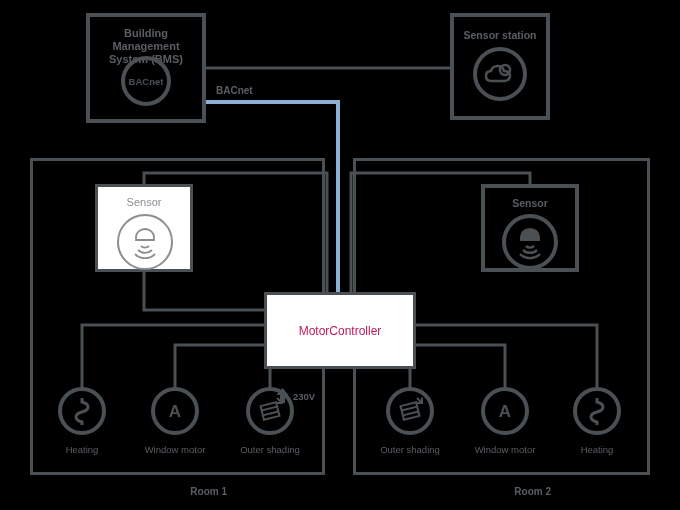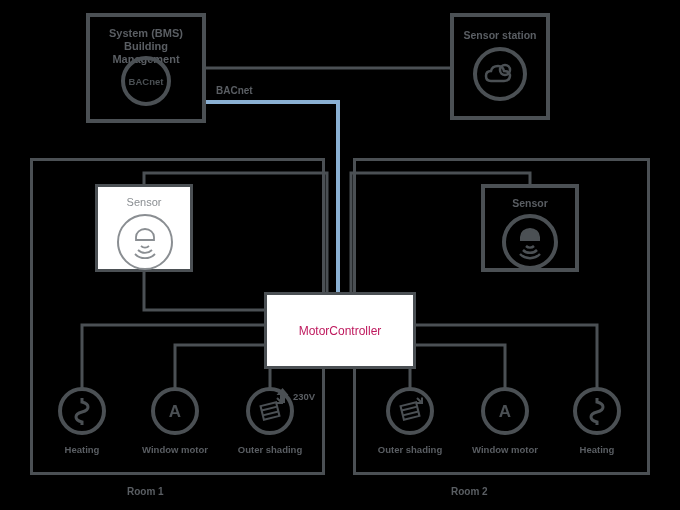--- a/index.html
+++ b/index.html
@@ -41,22 +41,22 @@
   .mc{left:264px;top:292px;width:152px;height:77px;background:var(--panel);border-width:3px;
       display:flex;align-items:center;justify-content:center;}
   .mc-label{font-size:12px;color:#be185d;}
   
   .power{position:absolute;left:276px;top:388px;display:flex;align-items:center;gap:4px;}
   .power-label{font-size:9.5px;font-weight:bold;color:var(--ink);}
   
   .dev{position:absolute;top:387px;width:48px;height:48px;box-sizing:border-box;
        border:4px solid var(--stroke);border-radius:50%;display:flex;align-items:center;justify-content:center;}
   .dev-a{font-size:17px;font-weight:bold;color:var(--stroke);line-height:1;}
-  .dev-label{position:absolute;top:444px;width:100px;text-align:center;font-size:9.5px;font-weight:bold;color:var(--ink);}
-  .room-label{position:absolute;top:486px;width:100px;text-align:left;font-size:10px;font-weight:bold;color:var(--ink);}
+  .dev-label{position:absolute;top:444px;width:100px;text-align:center;font-size:9.5px;font-weight:normal;color:var(--ink);}
+  .room-label{position:absolute;top:486px;width:100px;text-align:right;font-size:10px;font-weight:bold;color:var(--ink);}
   svg .dk{stroke:var(--stroke);stroke-width:3;fill:none;}
   svg .bl{stroke:var(--blue);stroke-width:4;fill:none;}
   svg .icon-s{stroke:var(--stroke);fill:none;}
 </style>
 </head>
 <body>
 
 <div class="stage">
 
   <svg class="wires" width="680" height="510">
@@ -73,22 +73,22 @@
     <path class="dk" d="M270 366 V390"></path>
     <path class="dk" d="M410 366 V390"></path>
     <path class="dk" d="M414 345 H505 V390"></path>
     <path class="dk" d="M414 325 H597 V390"></path>
 
     <path class="bl" d="M206 102 H338 V296"></path>
   </svg>
 
   <div class="box bms">
     <div class="box-title">
+      <div>Building Management</div>
       <div>System (BMS)</div>
-      <div>Building Management</div>
     </div>
     <div class="circle">
       <span class="badge">BACnet</span>
     </div>
   </div>
 
   <div class="box weather">
     <div class="box-title">Sensor station</div>
     <div class="circle">
       <svg width="34" height="34" viewBox="-17 -17 34 34">

